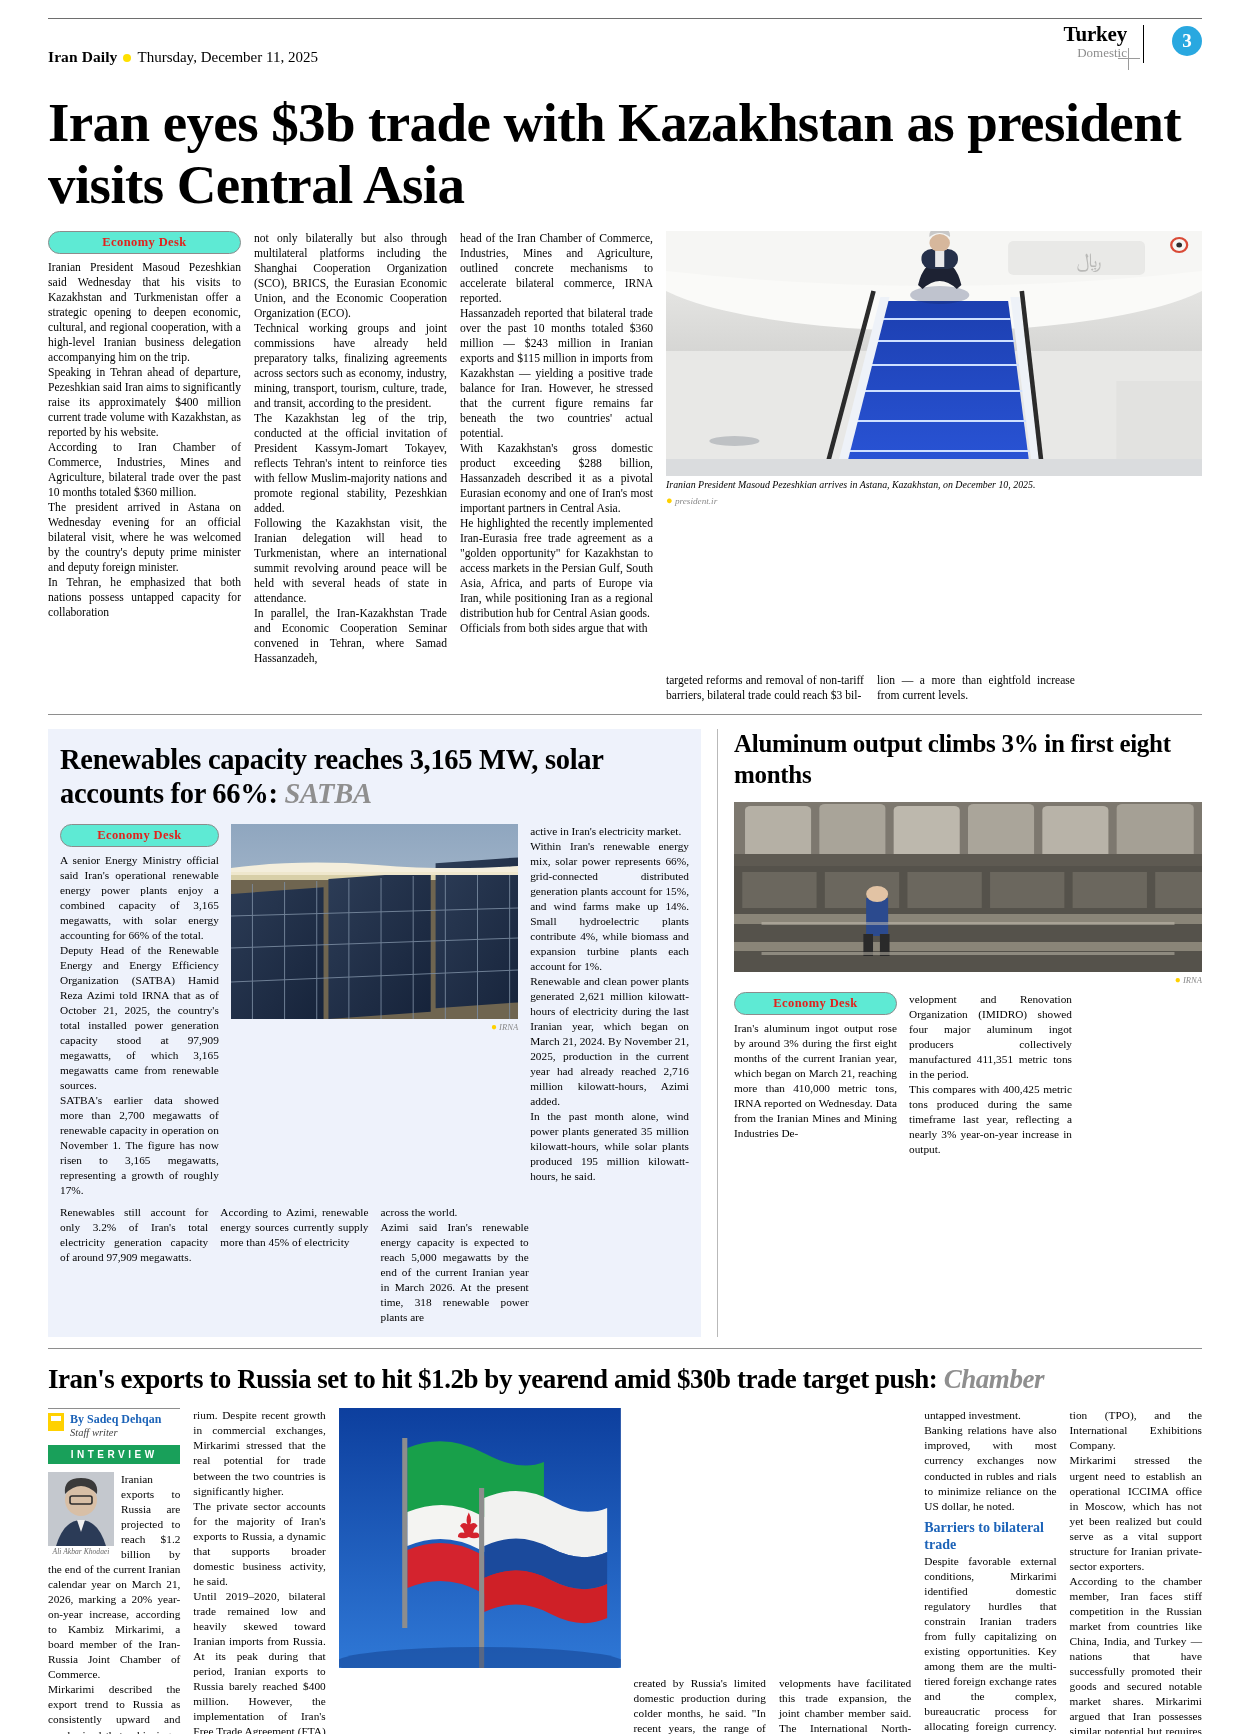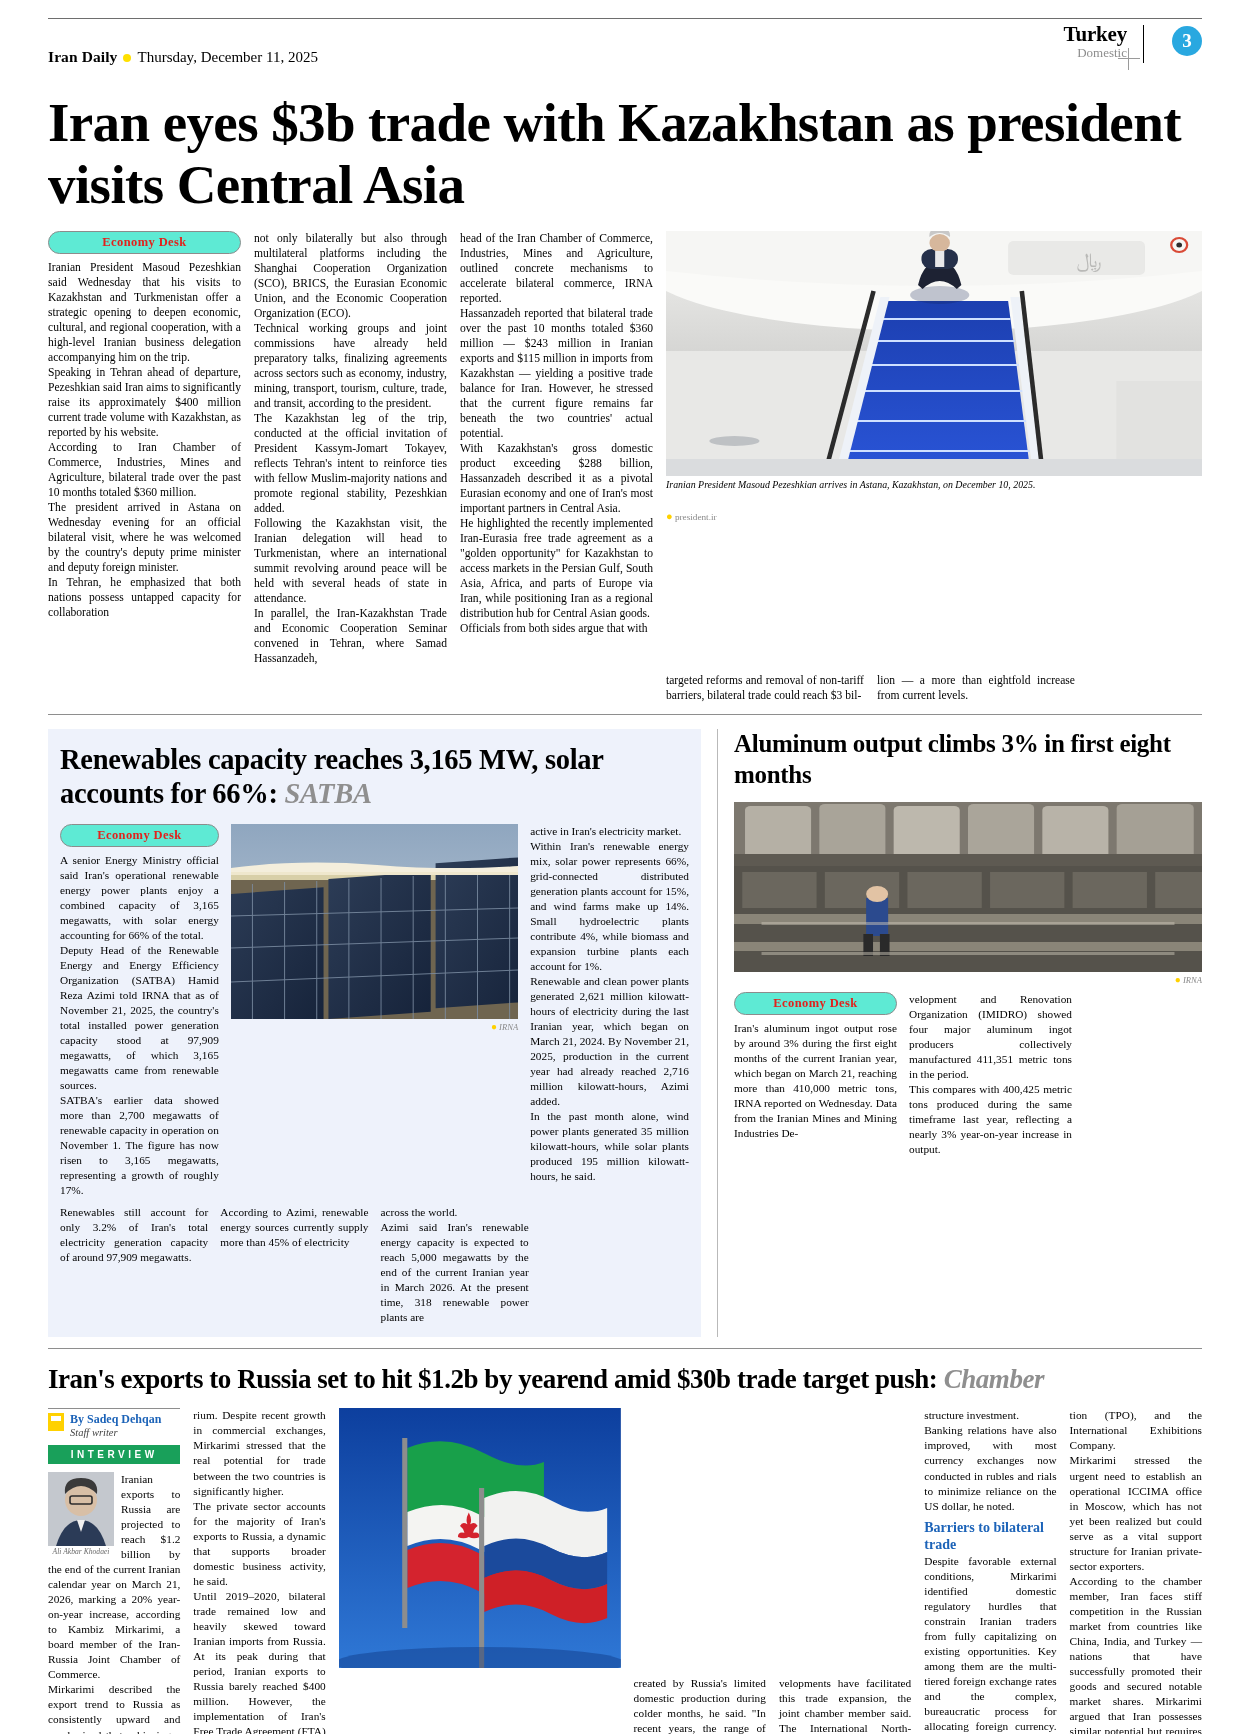--- a/index.html
+++ b/index.html
@@ -44,21 +44,21 @@
 
   
   .col p { font-size:11.6px; line-height:1.295; text-align:justify; hyphens:auto; }
 
   
   .lead-wrap { display:flex; gap:13px; margin-top:16px; }
   .lead-col { width:193px; }
   .lead-photo { width:auto; flex:1; }
   .photo { background:#d9dde2; position:relative; overflow:hidden; }
   .cap { font-size:9.9px; font-style:italic; line-height:1.25; margin-top:3px; }
-  .credit { font-size:9.2px; color:#8a8a8a; margin-top:18px; }
+  .credit { font-size:9.2px; font-style:italic; color:#8a8a8a; margin-top:2px; }
   .credit .bullet { color:#ffd100; font-size:11px; }
 
   .lead-tail { display:flex; gap:13px; margin-top:7px; }
   .lead-tail .tcol { width:193px; }
 
   hr.sep { border:0; border-top:1px solid #8e8e8e; margin:11px 0 0 0; }
 
   
   .mid { display:flex; gap:16px; margin-top:14px; align-items:stretch; }
   .mid-left { width:653px; background:#eef2fb; padding:14px 12px 12px 12px; }
@@ -233,21 +233,21 @@
     <div class="mid-left">
       <h2 class="mid-head">
         <span>Renewables capacity reaches 3,165 MW, solar accounts for 66%:</span>
         <span class="grey-ital">SATBA</span>
       </h2>
 
       <div class="mid-cols">
         <div class="mid-c">
           <div class="desk">Economy  Desk</div>
           <p>A senior Energy Ministry official said Iran's operational renewable energy power plants enjoy a combined capacity of 3,165 megawatts, with solar energy accounting for 66% of the total.</p>
-          <p>Deputy Head of the Renewable Energy and Energy Efficiency Organization (SATBA) Hamid Reza Azimi told IRNA that as of November 21, 2025, the country's total installed power generation capacity stood at 97,909 megawatts, of which 3,165 megawatts came from renewable sources.</p>
+          <p>Deputy Head of the Renewable Energy and Energy Efficiency Organization (SATBA) Hamid Reza Azimi told IRNA that as of October 21, 2025, the country's total installed power generation capacity stood at 97,909 megawatts, of which 3,165 megawatts came from renewable sources.</p>
           <p>SATBA's earlier data showed more than 2,700 megawatts of renewable capacity in operation on November 1. The figure has now risen to 3,165 megawatts, representing a growth of roughly 17%.</p>
         </div>
 
         <div class="mid-photo">
           <div class="photo">
             <svg viewBox="0 0 295 195" width="100%" height="100%" preserveAspectRatio="none">
               <defs>
                 <linearGradient id="sky2" x1="0" y1="0" x2="0" y2="1">
                   <stop offset="0" stop-color="#8fa6bf"></stop>
                     <stop offset="1" stop-color="#c3cfdb"></stop>
@@ -460,21 +460,21 @@
 
     </div>
 
     <div class="bot-col">
       <p style="min-height:268px"></p>
       <p>velopments have facilitated this trade expansion, the joint chamber member said. The International North-South Transport Corridor (INSTC) has become more active, supported by substantial investments in rail, road, and port infrastructure. Additional measures include an increase in Caspian Sea shipping capacity and upgrades to customs facilities.</p>
 
     </div>
 
     <div class="bot-col">
-      <p>structure investment.</p>
+      <p>untapped investment.</p>
       <p>Banking relations have also improved, with most currency exchanges now conducted in rubles and rials to minimize reliance on the US dollar, he noted.</p>
       <div class="subhead">Barriers to bilateral trade</div>
       <p>Despite favorable external conditions, Mirkarimi identified domestic regulatory hurdles that constrain Iranian traders from fully capitalizing on existing opportunities. Key among them are the multi-tiered foreign exchange rates and the complex, bureaucratic process for allocating foreign currency. Iranian importers, he noted, face long queues for access to foreign exchange — constraints that do not exist in Russia, where the exchange rate is market-determined and freely floating.</p>
 
     </div>
 
     <div class="bot-col">
       <p>tion (TPO), and the International Exhibitions Company.</p>
       <p>Mirkarimi stressed the urgent need to establish an operational ICCIMA office in Moscow, which has not yet been realized but could serve as a vital support structure for Iranian private-sector exporters.</p>
       <p>According to the chamber member, Iran faces stiff competition in the Russian market from countries like China, India, and Turkey — nations that have successfully promoted their goods and secured notable market shares. Mirkarimi argued that Iran possesses similar potential but requires the removal of restrictive, command-style economic policies to unlock its export capacity.</p>

